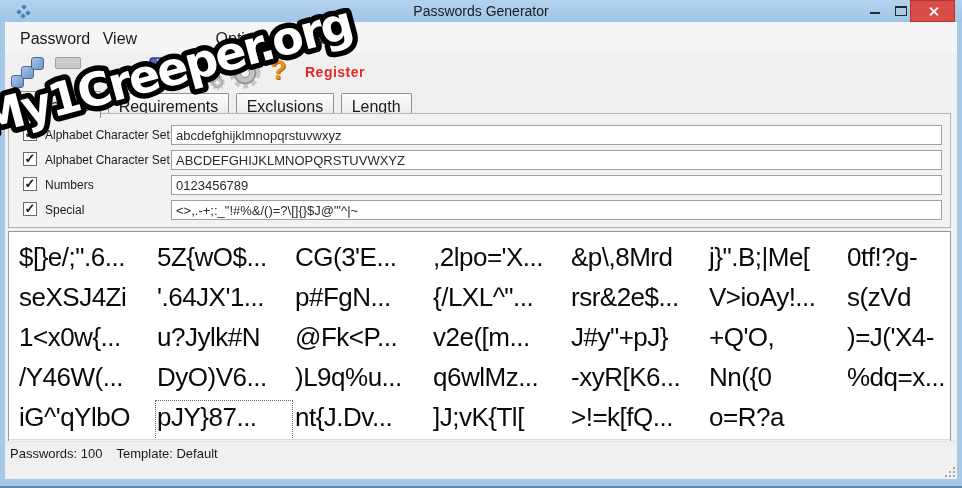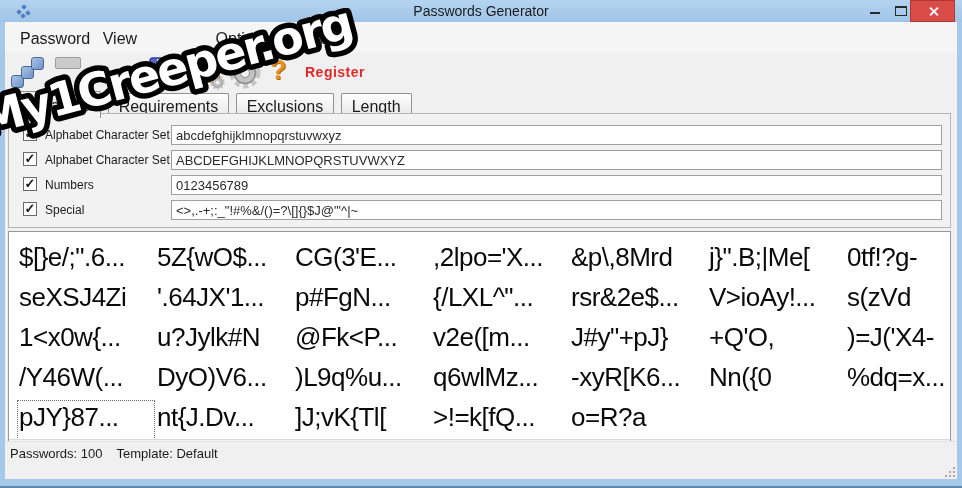--- a/index.html
+++ b/index.html
@@ -228,20 +228,21 @@
           <div class="pw-cell">J#y"+pJ}</div>
           <div class="pw-cell">+Q'O,</div>
           <div class="pw-cell">)=J('X4-</div>
           <div class="pw-cell">/Y46W(...</div>
           <div class="pw-cell">DyO)V6...</div>
           <div class="pw-cell">)L9q%u...</div>
           <div class="pw-cell">q6wlMz...</div>
           <div class="pw-cell">-xyR[K6...</div>
           <div class="pw-cell">Nn({0</div>
           <div class="pw-cell">%dq=x...</div>
+          <div class="pw-cell">iG^'qYlbO</div>
           <div class="pw-cell selected">pJY}87...</div>
           <div class="pw-cell">nt{J.Dv...</div>
           <div class="pw-cell">]J;vK{Tl[</div>
           <div class="pw-cell">&gt;!=k[fQ...</div>
           <div class="pw-cell">o=R?a</div>
         </div>
       <div class="hscroll">
         <div class="hs-arrow left">
             <i class="chev l"></i>
           </div>

